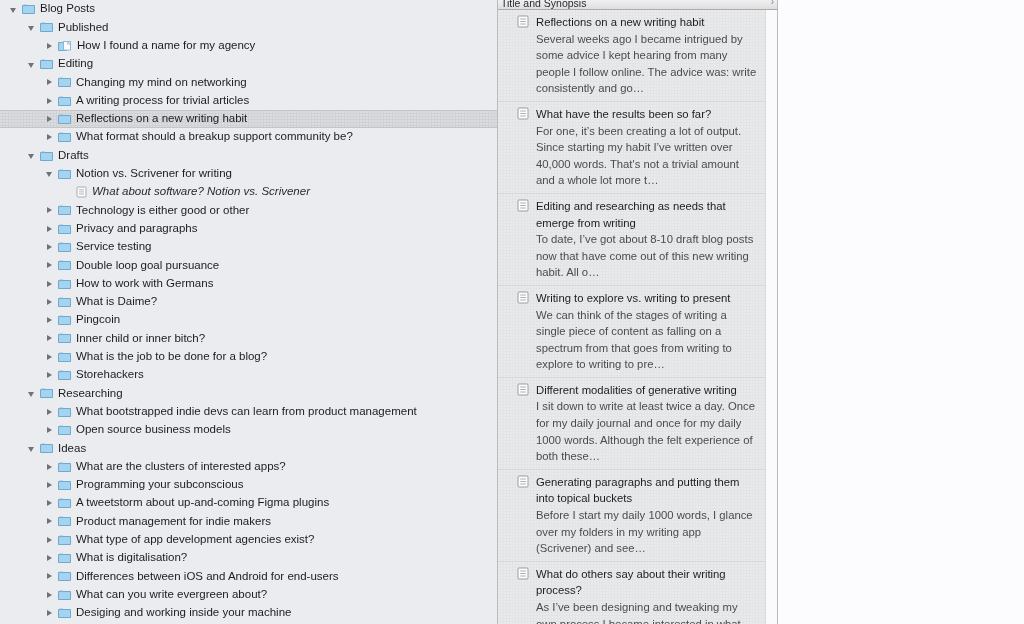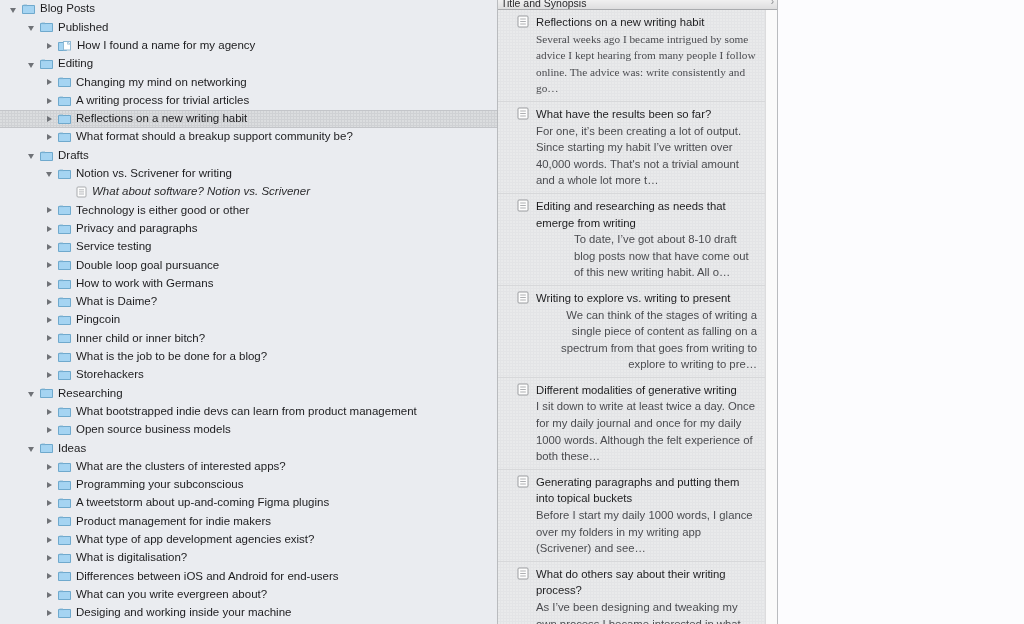--- a/index.html
+++ b/index.html
@@ -552,21 +552,21 @@
     <div id="card-list">
         <div class="card">
           <span><svg class="card-icon" width="12" height="13" viewBox="0 0 12 13">
               <rect x="1" y="1" width="10" height="11" rx="1" fill="#fdfdfd" stroke="#9b9da0" stroke-width="1"></rect>
               <rect x="3.2" y="3.5" width="5.6" height="1" fill="#adafb2"></rect>
               <rect x="3.2" y="6" width="5.6" height="1" fill="#adafb2"></rect>
               <rect x="3.2" y="8.5" width="5.6" height="1" fill="#adafb2"></rect>
             </svg></span>
           <div class="card-text">
             <div class="card-title">Reflections on a new writing habit</div>
-            <div class="card-synopsis" style="white-space: pre-line; font-family: Liberation Serif, serif;">Several weeks ago I became intrigued by some advice I kept hearing from many people I follow online. The advice was: write consistently and go…</div>
+            <div class="card-synopsis" style="white-space: pre-line;">Several weeks ago I became intrigued by some advice I kept hearing from many people I follow online. The advice was: write consistently and go…</div>
           </div>
         </div>
         <div class="card">
           <span><svg class="card-icon" width="12" height="13" viewBox="0 0 12 13">
               <rect x="1" y="1" width="10" height="11" rx="1" fill="#fdfdfd" stroke="#9b9da0" stroke-width="1"></rect>
               <rect x="3.2" y="3.5" width="5.6" height="1" fill="#adafb2"></rect>
               <rect x="3.2" y="6" width="5.6" height="1" fill="#adafb2"></rect>
               <rect x="3.2" y="8.5" width="5.6" height="1" fill="#adafb2"></rect>
             </svg></span>
           <div class="card-text">
@@ -576,33 +576,33 @@
         </div>
         <div class="card">
           <span><svg class="card-icon" width="12" height="13" viewBox="0 0 12 13">
               <rect x="1" y="1" width="10" height="11" rx="1" fill="#fdfdfd" stroke="#9b9da0" stroke-width="1"></rect>
               <rect x="3.2" y="3.5" width="5.6" height="1" fill="#adafb2"></rect>
               <rect x="3.2" y="6" width="5.6" height="1" fill="#adafb2"></rect>
               <rect x="3.2" y="8.5" width="5.6" height="1" fill="#adafb2"></rect>
             </svg></span>
           <div class="card-text">
             <div class="card-title">Editing and researching as needs that emerge from writing</div>
-            <div class="card-synopsis" style="white-space: pre-line; margin-left: 38px;">To date, I’ve got about 8-10 draft blog posts now that have come out of this new writing habit. All o…</div>
+            <div class="card-synopsis" style="white-space: pre-line;">To date, I’ve got about 8-10 draft blog posts now that have come out of this new writing habit. All o…</div>
           </div>
         </div>
         <div class="card">
           <span><svg class="card-icon" width="12" height="13" viewBox="0 0 12 13">
               <rect x="1" y="1" width="10" height="11" rx="1" fill="#fdfdfd" stroke="#9b9da0" stroke-width="1"></rect>
               <rect x="3.2" y="3.5" width="5.6" height="1" fill="#adafb2"></rect>
               <rect x="3.2" y="6" width="5.6" height="1" fill="#adafb2"></rect>
               <rect x="3.2" y="8.5" width="5.6" height="1" fill="#adafb2"></rect>
             </svg></span>
           <div class="card-text">
             <div class="card-title">Writing to explore vs. writing to present</div>
-            <div class="card-synopsis" style="white-space: pre-line; text-align: right;">We can think of the stages of writing a single piece of content as falling on a spectrum from that goes from writing to explore to writing to pre…</div>
+            <div class="card-synopsis" style="white-space: pre-line;">We can think of the stages of writing a single piece of content as falling on a spectrum from that goes from writing to explore to writing to pre…</div>
           </div>
         </div>
         <div class="card">
           <span><svg class="card-icon" width="12" height="13" viewBox="0 0 12 13">
               <rect x="1" y="1" width="10" height="11" rx="1" fill="#fdfdfd" stroke="#9b9da0" stroke-width="1"></rect>
               <rect x="3.2" y="3.5" width="5.6" height="1" fill="#adafb2"></rect>
               <rect x="3.2" y="6" width="5.6" height="1" fill="#adafb2"></rect>
               <rect x="3.2" y="8.5" width="5.6" height="1" fill="#adafb2"></rect>
             </svg></span>
           <div class="card-text">

